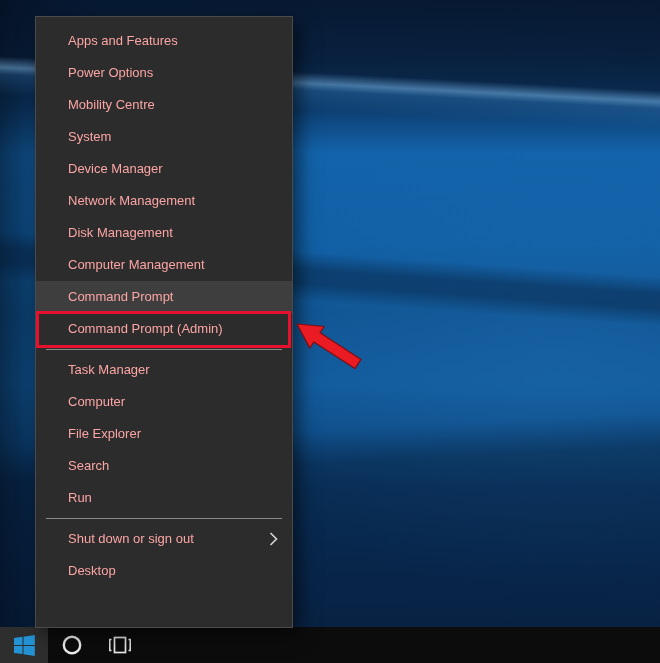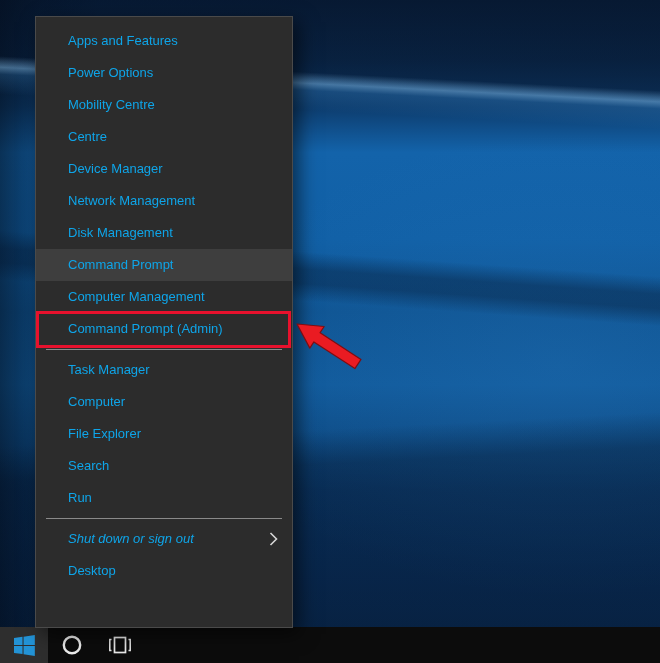--- a/index.html
+++ b/index.html
@@ -23,29 +23,29 @@
   
   .menu{
     position:absolute;left:35px;top:16px;width:258px;height:612px;
     box-sizing:border-box;z-index:2;
     background:#2c2c2c;border:1px solid #4a4a4a;
     box-shadow:6px 6px 18px rgba(0,0,0,0.55);
     padding:8px 0;
   }
   .mi{
     height:32px;line-height:32px;padding-left:32px;
-    font-size:13px;color:#0ea5e9;white-space:nowrap;
+    font-size:13px;color:#fca5a5;white-space:nowrap;
     cursor:default;
   }
   .mi.hl{background:#3e3e3e;}
   .mi.flex{
     display:flex;align-items:center;justify-content:space-between;
     padding-right:14px;box-sizing:border-box;
   }
-  .mi.flex span{line-height:32px;font-style:italic;}
+  .mi.flex span{line-height:32px;}
   hr.sep{
     border:none;border-top:1px solid #8a8a8a;
     margin:4px 10px;height:0;
   }
   .chev{display:block;}
   
   .hl-rect{
     position:absolute;left:36px;top:311px;width:255px;height:37px;
     box-sizing:border-box;border:3px solid #e8112d;z-index:3;
   }
@@ -66,26 +66,26 @@
 </style>
 </head>
 <body>
 
 <div class="wallpaper"></div>
 
 <div class="menu">
   <div class="mi">Apps and Features</div>
   <div class="mi">Power Options</div>
   <div class="mi">Mobility Centre</div>
-  <div class="mi">Centre</div>
+  <div class="mi">System</div>
   <div class="mi">Device Manager</div>
   <div class="mi">Network Management</div>
   <div class="mi">Disk Management</div>
+  <div class="mi">Computer Management</div>
   <div class="mi hl">Command Prompt</div>
-  <div class="mi">Computer Management</div>
   <div class="mi">Command Prompt (Admin)</div>
 
   <hr class="sep">
 
   <div class="mi">Task Manager</div>
   <div class="mi">Computer</div>
   <div class="mi">File Explorer</div>
   <div class="mi">Search</div>
   <div class="mi">Run</div>
 

